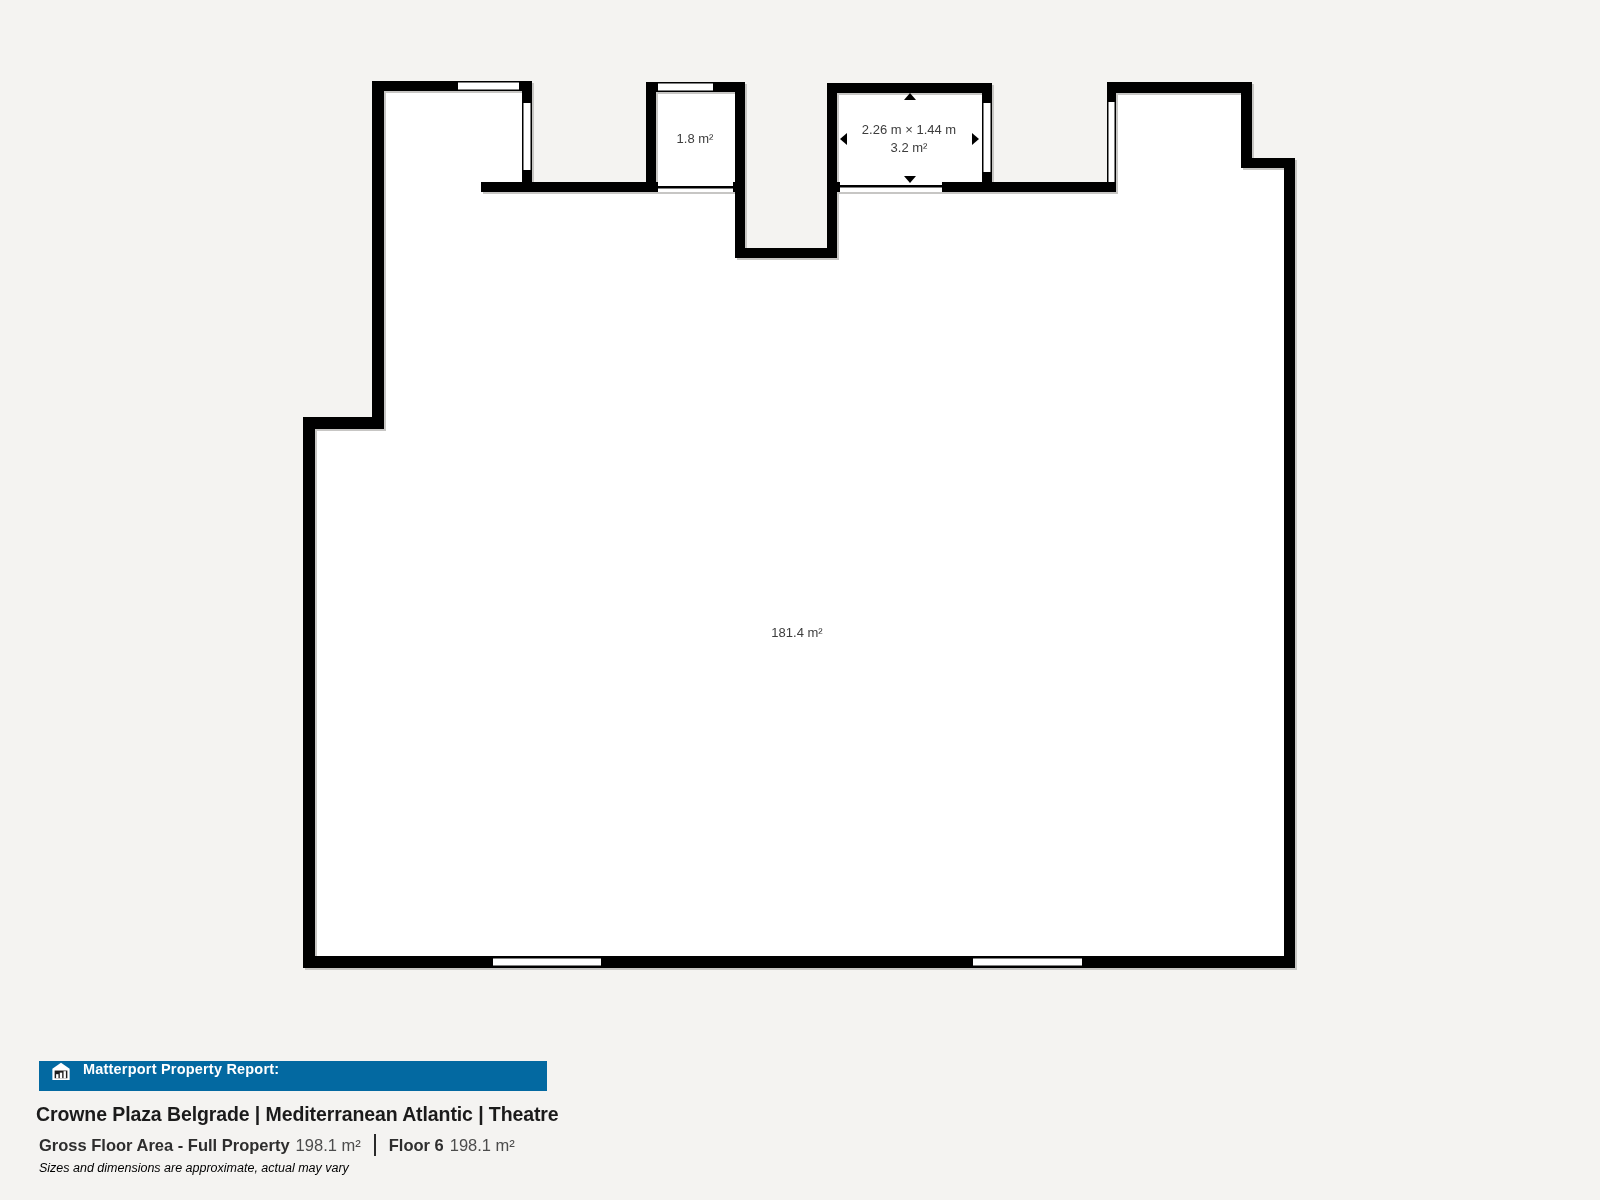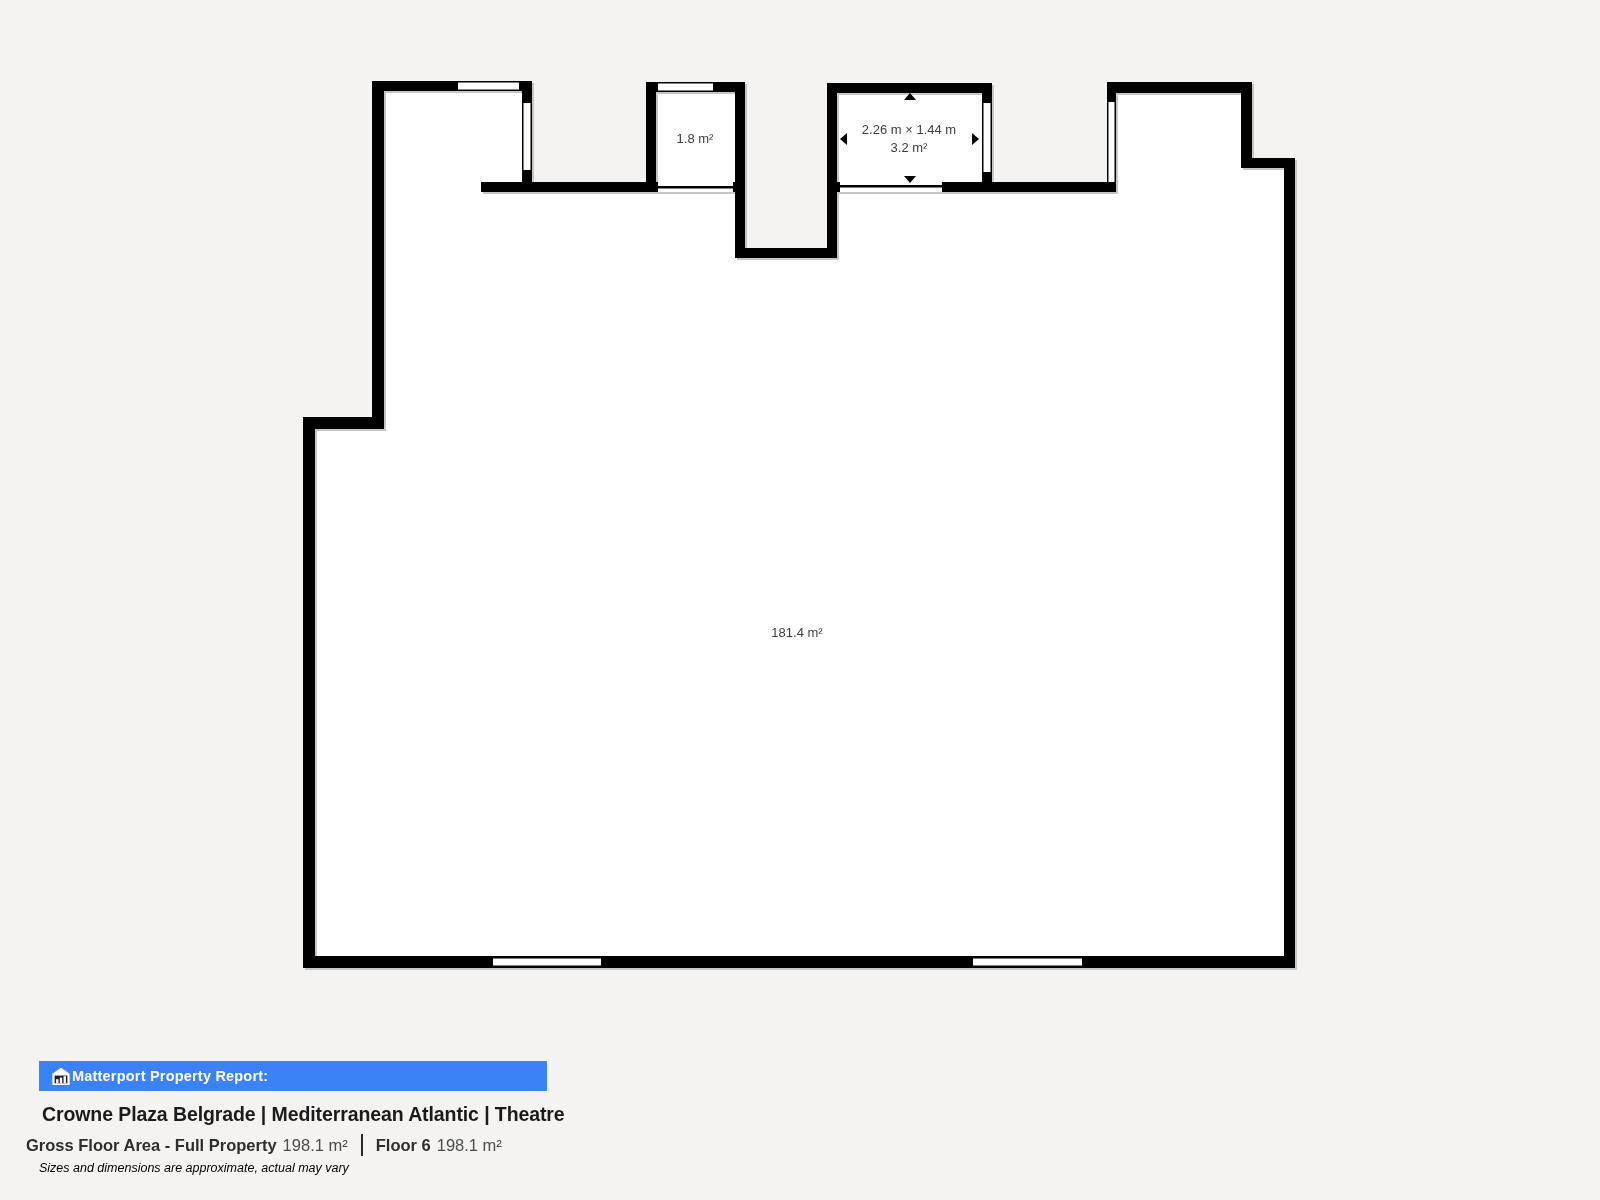--- a/index.html
+++ b/index.html
@@ -5,26 +5,26 @@
   html,body{margin:0;padding:0;}
   body{background:#f4f3f1;font-family:"Liberation Sans",sans-serif;}
   .page{position:relative;width:1364px;height:1200px;background:#f4f3f1;overflow:hidden;}
 
   
   .plan{position:absolute;left:0;top:0;}
   .walls{filter:drop-shadow(2px 2px 0px #c7c6c4);}
   .plan text{font-family:"Liberation Sans",sans-serif;fill:#3d3d3d;font-size:13px;}
 
   
-  .banner{position:absolute;left:39px;top:1061px;width:508px;height:30px;background:#3b82f6;
-          display:flex;align-items:center;padding-left:11px;box-sizing:border-box;}
+  .banner{position:absolute;left:39px;top:1061px;width:508px;height:30px;background:#0369a1;
+          display:flex;gap:11px;padding-left:11px;box-sizing:border-box;}
   .banner-label{color:#ffffff;font-weight:700;font-size:14.5px;letter-spacing:.2px;white-space:nowrap;}
-  .title{position:absolute;left:42px;top:1103px;font-size:19.5px;font-weight:700;color:#1b1b1b;
+  .title{position:absolute;left:36px;top:1103px;font-size:19.5px;font-weight:700;color:#1b1b1b;
          letter-spacing:-0.1px;white-space:nowrap;}
-  .metrics{position:absolute;left:26px;top:1134px;display:flex;align-items:center;font-size:16.5px;
+  .metrics{position:absolute;left:39px;top:1134px;display:flex;align-items:center;font-size:16.5px;
            color:#4c4c4c;white-space:nowrap;}
   .metrics b{color:#2e2e2e;font-weight:700;}
   .metrics .val{margin-left:6px;text-align:right;}
   .metric-divider{width:2px;height:22px;background:#2a2a2a;margin:0 13px;}
   .disclaimer{position:absolute;left:39px;top:1161px;font-size:12.5px;color:#000000;white-space:nowrap;font-style:italic;}
 
   
   .promo{position:absolute;left:1250px;top:1090px;width:200px;text-align:center;}
   .promo-visit{font-size:17.5px;color:#2a2a2a;}
   .promo-row{margin-top:7px;display:flex;align-items:center;justify-content:center;gap:7px;}

